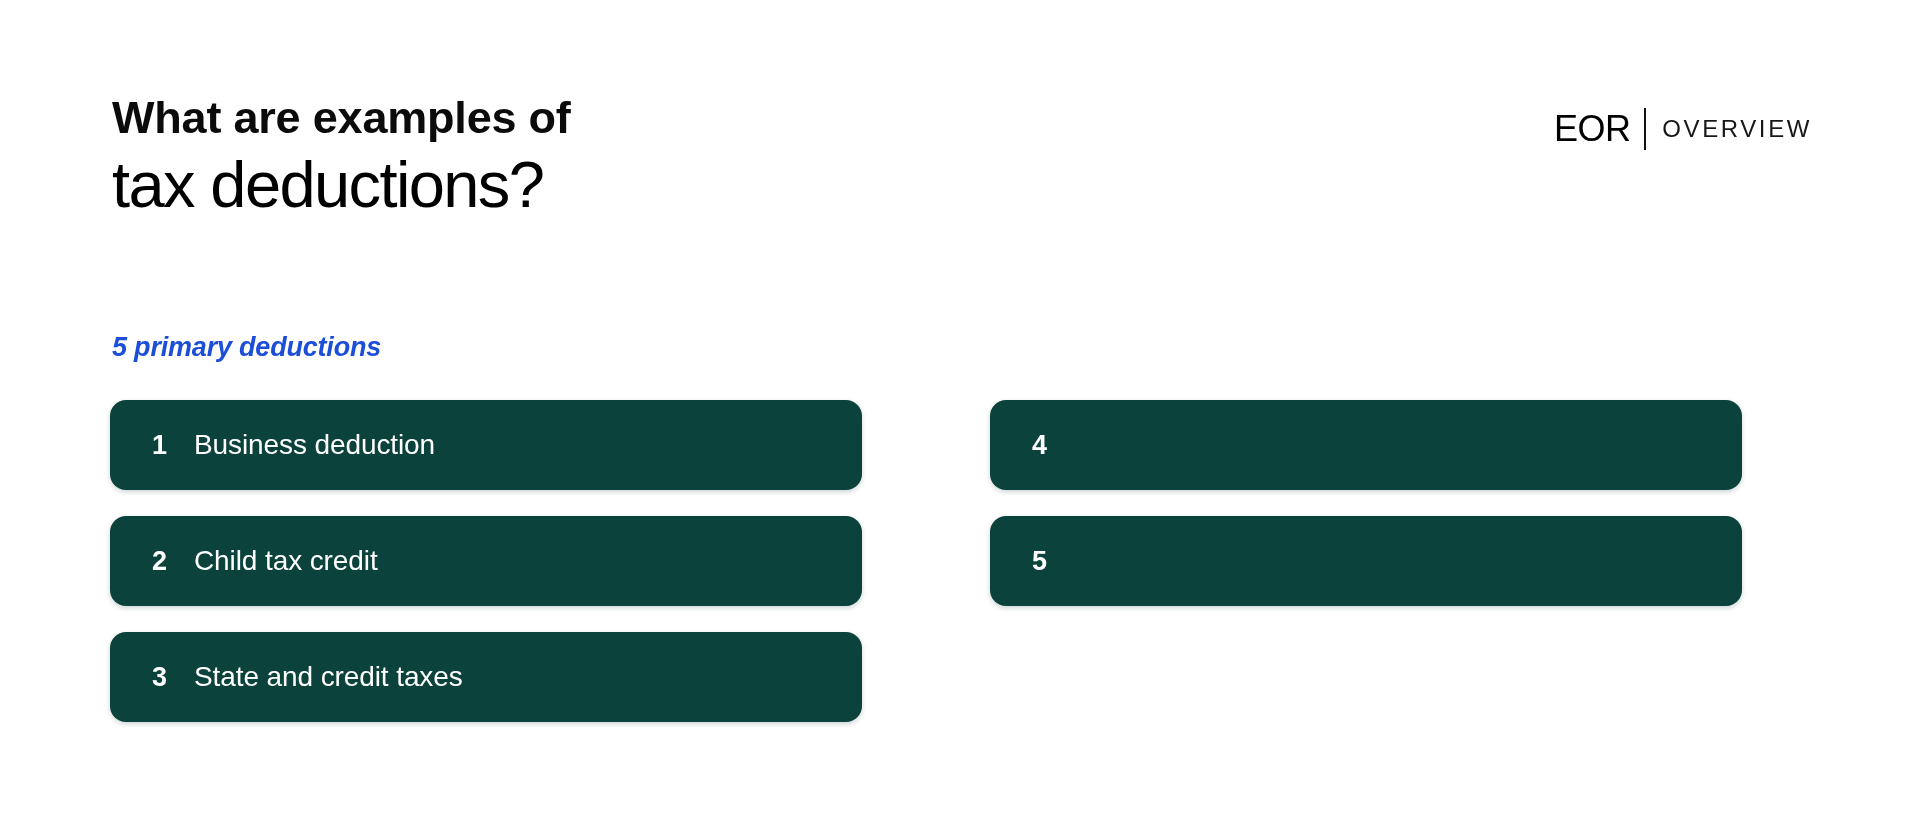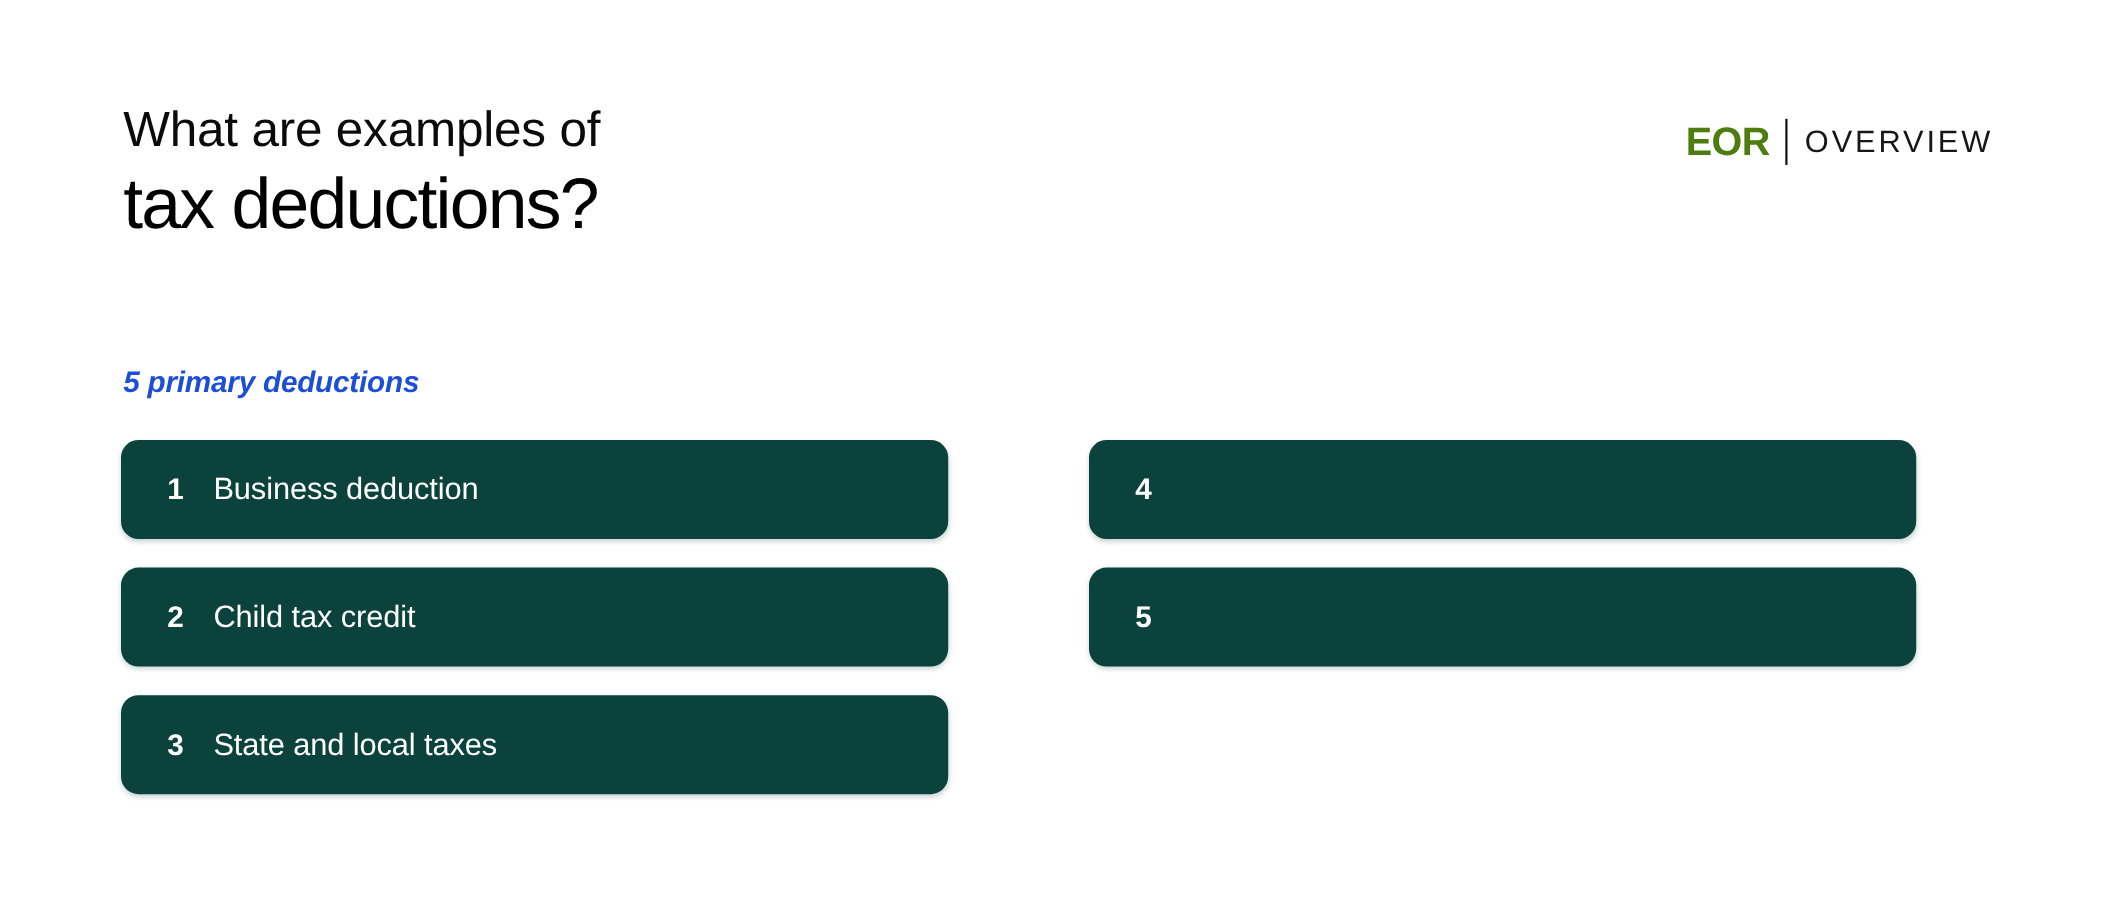--- a/index.html
+++ b/index.html
@@ -27,21 +27,21 @@
 
   
   .header {
     position: absolute;
     left: 112px;
     top: 94px;
     width: 1000px;
   }
   .headline-light {
     font-size: 45px;
-    font-weight: 400;
+    font-weight: 700;
     line-height: 1.08;
     letter-spacing: -0.2px;
     color: #0b0b0b;
     white-space: nowrap;
   }
   .headline-bold {
     font-size: 65px;
     font-weight: 400;
     line-height: 1.12;
     letter-spacing: -1.6px;
@@ -54,34 +54,34 @@
   .logo {
     position: absolute;
     right: 108px;
     top: 106px;
     display: flex;
     align-items: center;
     height: 46px;
   }
   .logo-mark {
     font-size: 36px;
-    font-weight: 700;
+    font-weight: 400;
     letter-spacing: -0.6px;
-    color: #4d7c0f;
+    color: #000000;
     line-height: 1;
     padding-right: 14px;
   }
   .logo-divider {
     width: 2px;
     height: 42px;
     background: #111111;
     flex: 0 0 auto;
   }
   .logo-sub {
-    font-size: 28px;
+    font-size: 24px;
     font-weight: 400;
     letter-spacing: 2.6px;
     color: #171717;
     line-height: 1;
     padding-left: 16px;
   }
 
   
   .section-label {
     position: absolute;
@@ -165,21 +165,21 @@
         <span class="pill-label">Business deduction</span>
       </div>
 
       <div class="pill">
         <span class="pill-number">2</span>
         <span class="pill-label">Child tax credit</span>
       </div>
 
       <div class="pill">
         <span class="pill-number">3</span>
-        <span class="pill-label">State and local taxes</span>
+        <span class="pill-label">State and credit taxes</span>
       </div>
 
     </div>
 
     <div class="column">
 
       <div class="pill">
         <span class="pill-number">4</span>
       </div>
 

